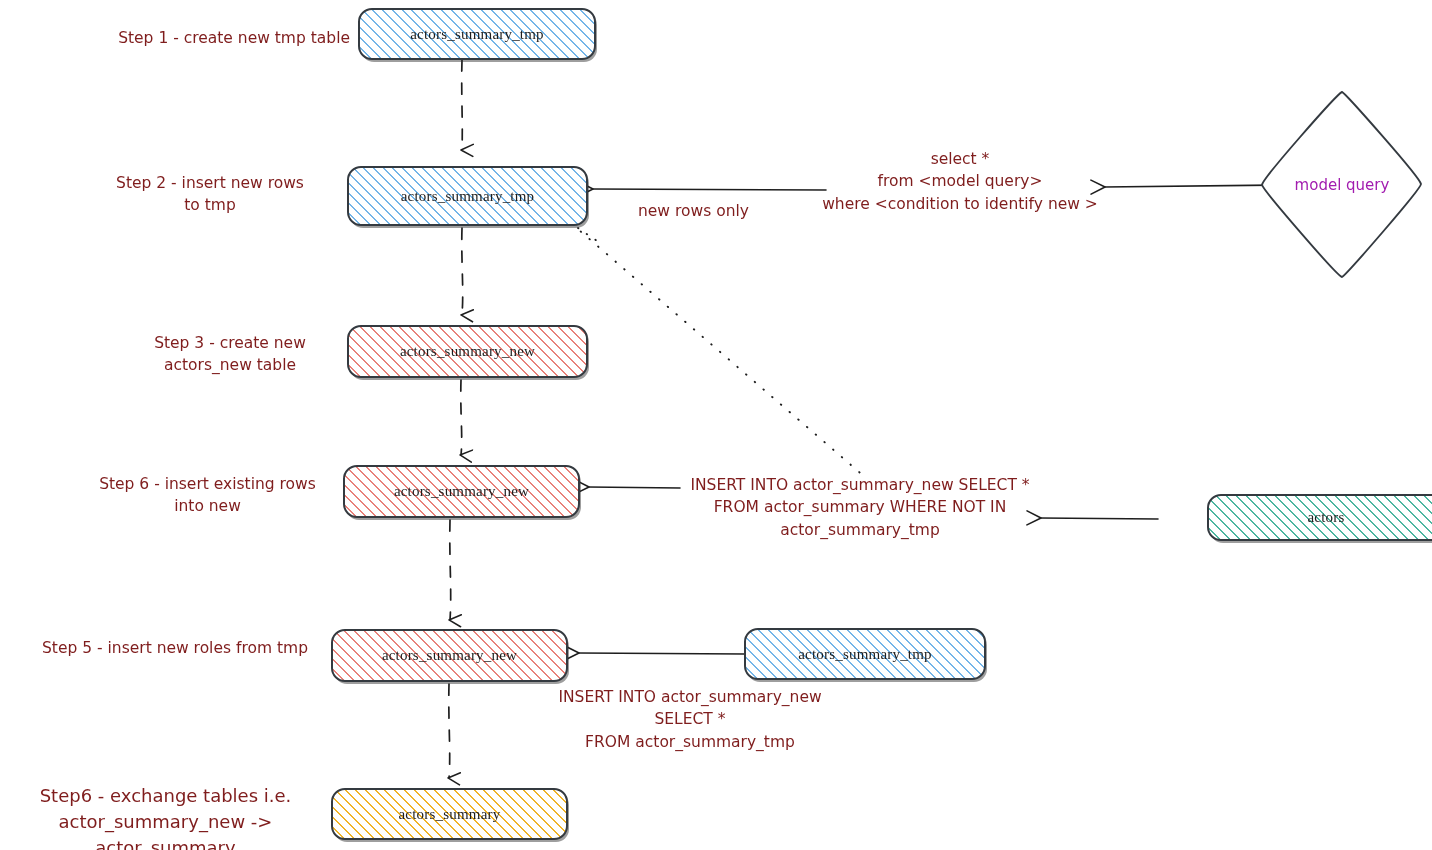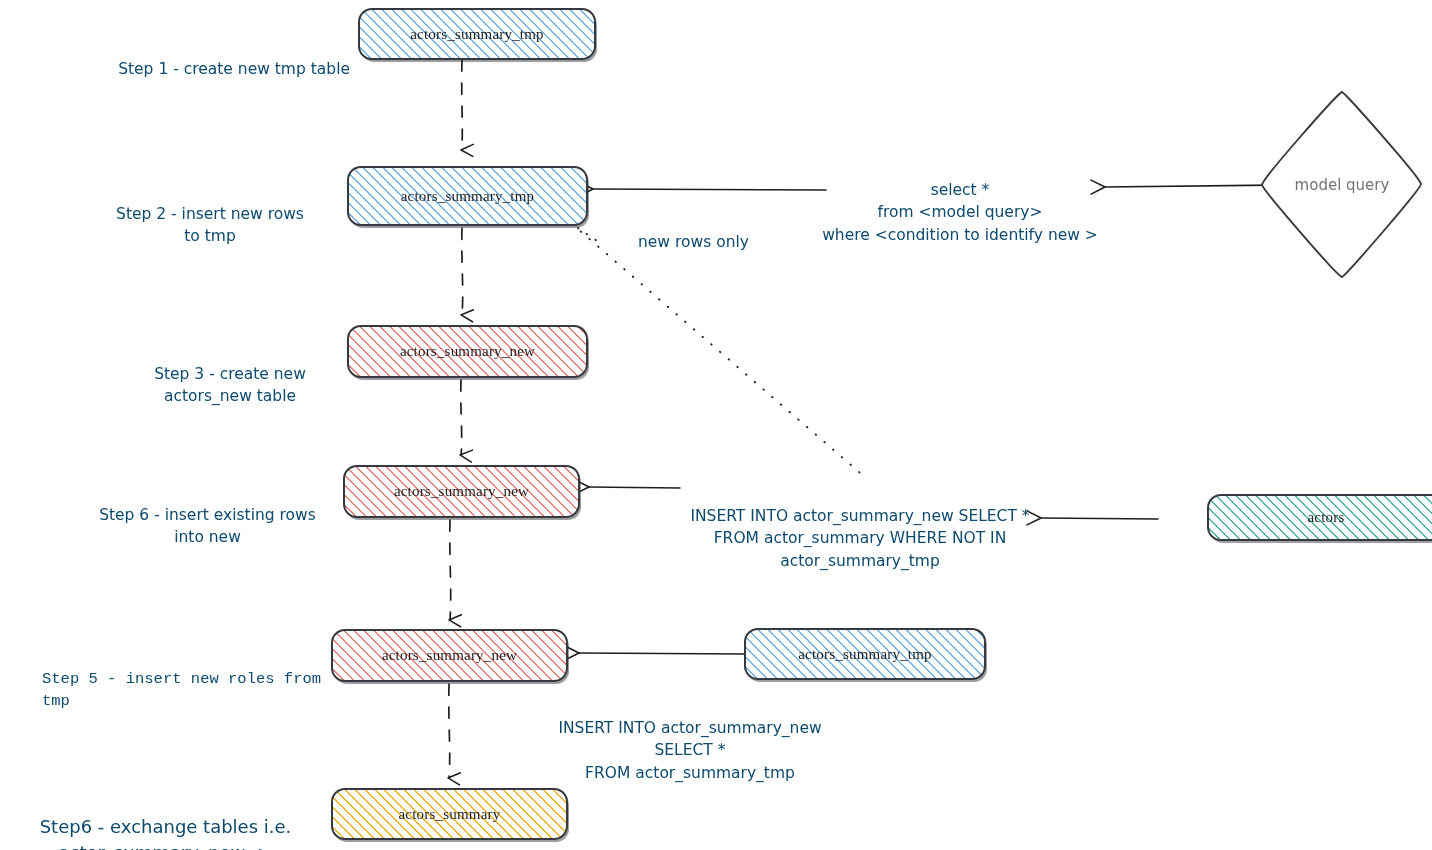--- a/index.html
+++ b/index.html
@@ -86,31 +86,30 @@
     position: absolute;
   }
   .diamond-wrap .diamond-label {
     position: absolute;
     left: 0;
     right: 0;
     top: 50%;
     transform: translateY(-50%);
     text-align: center;
     font-size: 15px;
-    color: #737373;
+    color: #a21caf;
   }
   
   .text {
     position: absolute;
     font-family: "DejaVu Sans", sans-serif;
     font-size: 15.5px;
-    color: #0c4a6e;
+    color: #7f1d1d;
     line-height: 1.45;
     white-space: pre-line;
-    margin-top: 31px;
   }
   .text.center { text-align: center; }
   .text.right  { text-align: right; }
   .text.small  { font-size: 18px; }
 </style>
 </head>
 <body>
 
 <div id="canvas">
 
@@ -164,21 +163,21 @@
 
   <div class="text center" style="left:100px; top:172px; width:220px;">Step 2 - insert new rows
 to tmp</div>
 
   <div class="text center" style="left:120px; top:332px; width:220px;">Step 3 - create new
 actors_new table</div>
 
   <div class="text center" style="left:75px; top:473px; width:265px;">Step 6 - insert existing rows
 into new</div>
 
-  <div class="text" style="left:42px; top:637px; width:290px;font-family:Liberation Mono, monospace;">Step 5 - insert new roles from tmp</div>
+  <div class="text" style="left:42px; top:637px; width:290px;">Step 5 - insert new roles from tmp</div>
 
   <div class="text center small" style="left:8px; top:783px; width:315px;">Step6 - exchange tables i.e.
 actor_summary_new -&gt; actor_summary</div>
 
   <div class="node hatch-blue" style="left:358px; top:8px; width:238px; height:52px;">
     <span class="node-label">actors_summary_tmp</span>
   </div>
 
   <div class="node hatch-blue" style="left:347px; top:166px; width:241px; height:60px;">
     <span class="node-label">actors_summary_tmp</span>

